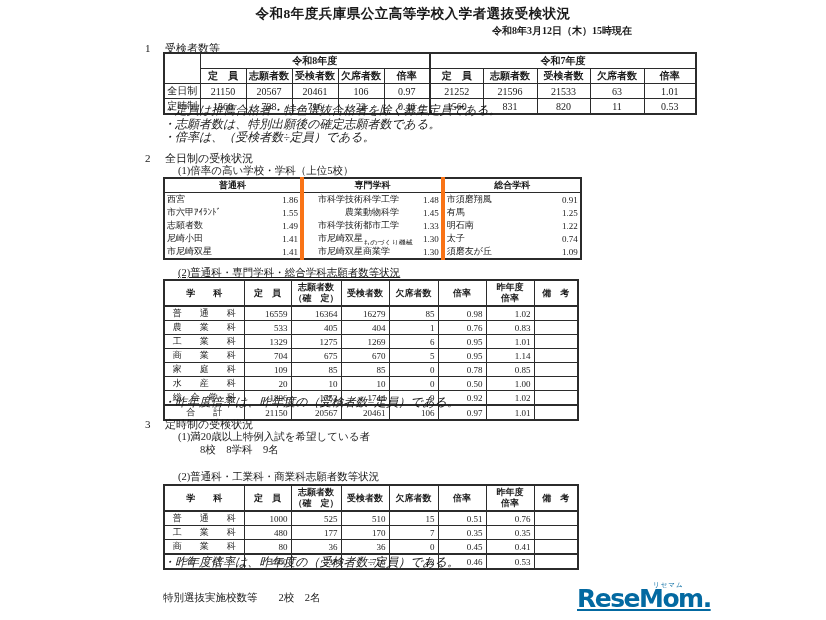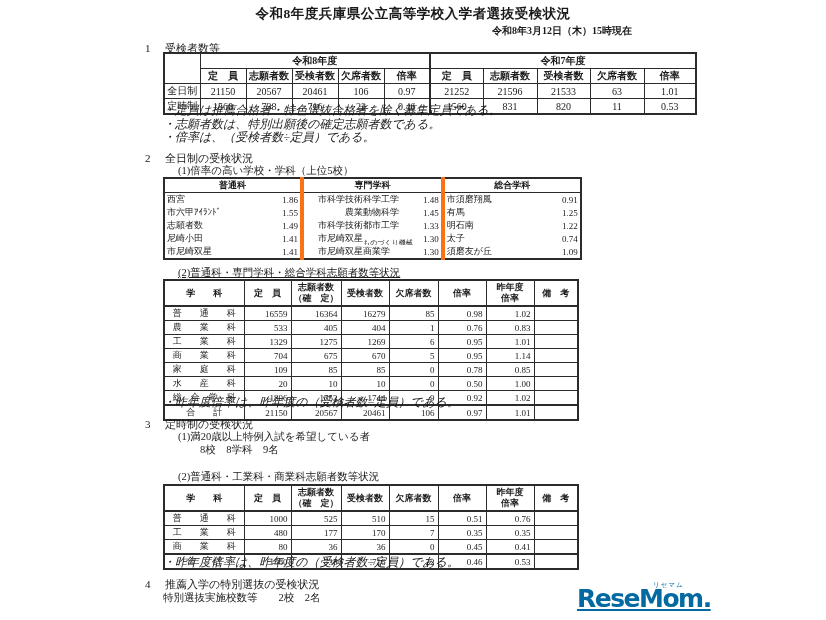--- a/index.html
+++ b/index.html
@@ -469,21 +469,20 @@
         <td class="num">22</td>
         <td class="num">0.46</td>
         <td class="num">0.53</td>
         <td></td>
       </tr>
     </tbody>
   </table>
 
   <div class="abs note" style="top:556px;left:163px;">・昨年度倍率は、昨年度の（受検者数÷定員）である。</div>
 
-  <div class="abs sec-head" style="top:577px;left:145px;"><span class="sec-no">4</span><span>推薦入学の特別選抜の受検状況</span></div>
   <div class="abs plain" style="top:591px;left:163px;">特別選抜実施校数等　　2校　2名</div>
 
   <div class="abs logo">
     <span class="logo-kana">リセマム</span>
     <span class="logo-text">ReseMom.</span>
   </div>
 
 </div>
 
 </body></html>

